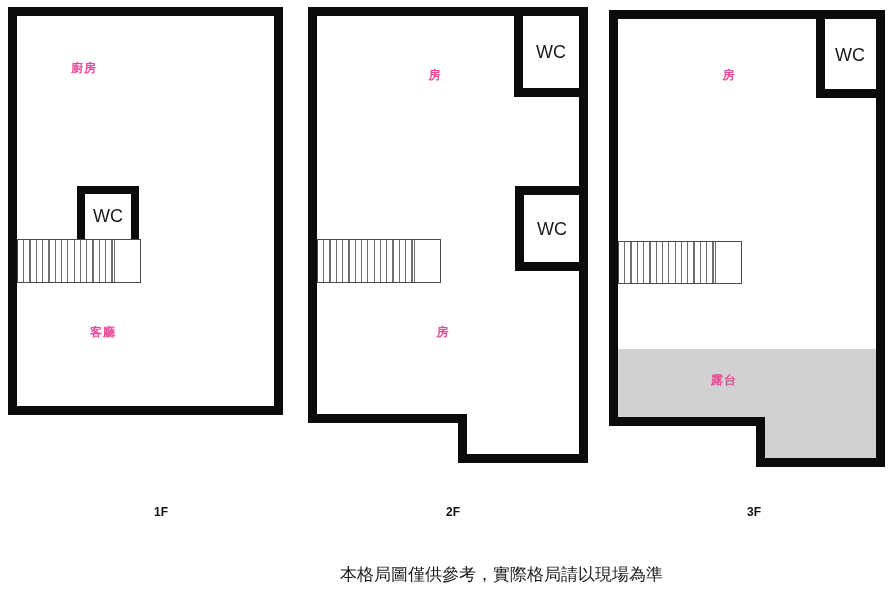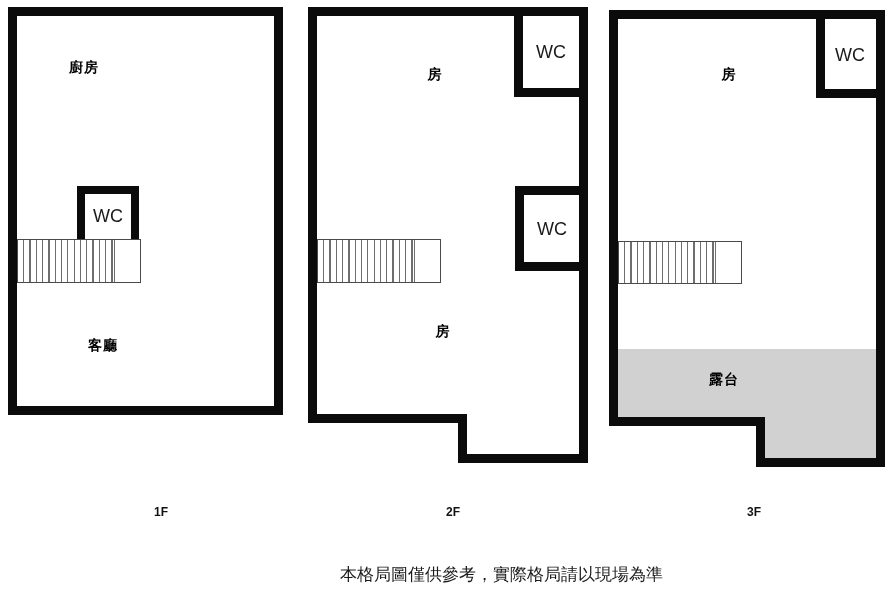--- a/index.html
+++ b/index.html
@@ -15,23 +15,23 @@
     background: #ffffff;
     overflow: hidden;
   }
   .wall {
     position: absolute;
     background: #0b0b0b;
   }
   .room-label {
     position: absolute;
     transform: translate(-50%, -50%);
-    font-size: 14px;
+    font-size: 12px;
     font-weight: bold;
-    color: #000000;
+    color: #ec4899;
     white-space: nowrap;
     letter-spacing: 1px;
   }
   .wc-label {
     position: absolute;
     transform: translate(-50%, -50%);
     font-size: 18px;
     font-weight: normal;
     color: #1a1a1a;
     white-space: nowrap;
@@ -87,21 +87,21 @@
     <div class="wall" style="left:77px; top:186px; width:62px; height:8px;"></div>
     <div class="wall" style="left:77px; top:186px; width:8px; height:53px;"></div>
     <div class="wall" style="left:131px; top:186px; width:8px; height:53px;"></div>
     <div class="wc-label" style="left:108px; top:216px;">WC</div>
 
     <div class="stairs" style="left:17px; top:239px; width:124px; height:44px;">
       <div class="treads"></div>
     </div>
 
     <div class="room-label" style="left:84px; top:68px;">廚房</div>
-    <div class="room-label" style="left:103px; top:346px;">客廳</div>
+    <div class="room-label" style="left:103px; top:332px;">客廳</div>
     <div class="floor-label" style="left:161px; top:512px;">1F</div>
   </div>
 
   <div>
     <div class="wall" style="left:308px; top:7px; width:280px; height:9px;"></div>
     <div class="wall" style="left:308px; top:7px; width:9px; height:416px;"></div>
     <div class="wall" style="left:579px; top:7px; width:9px; height:456px;"></div>
     <div class="wall" style="left:308px; top:414px; width:158px; height:9px;"></div>
     <div class="wall" style="left:458px; top:414px; width:9px; height:49px;"></div>
     <div class="wall" style="left:458px; top:454px; width:130px; height:9px;"></div>

